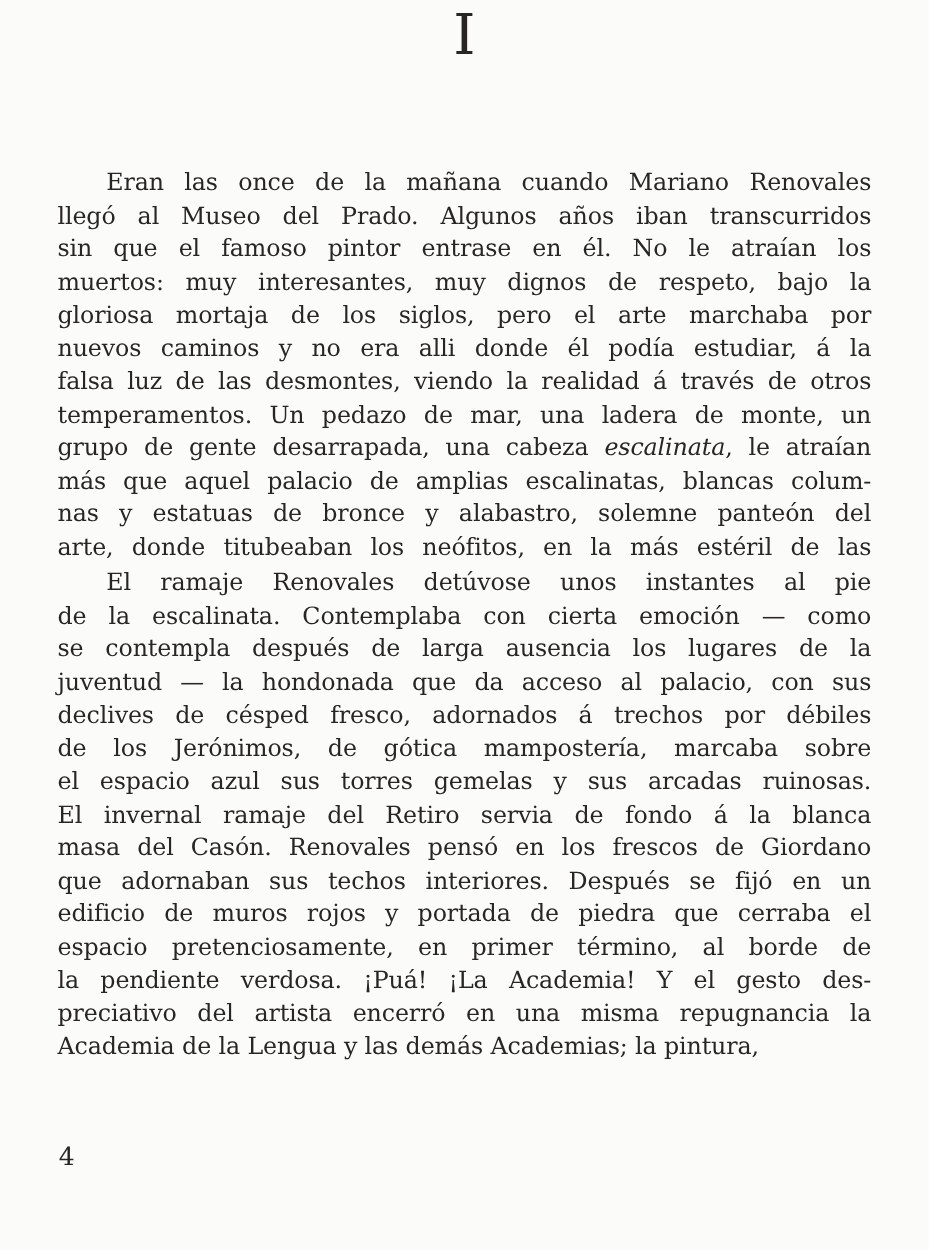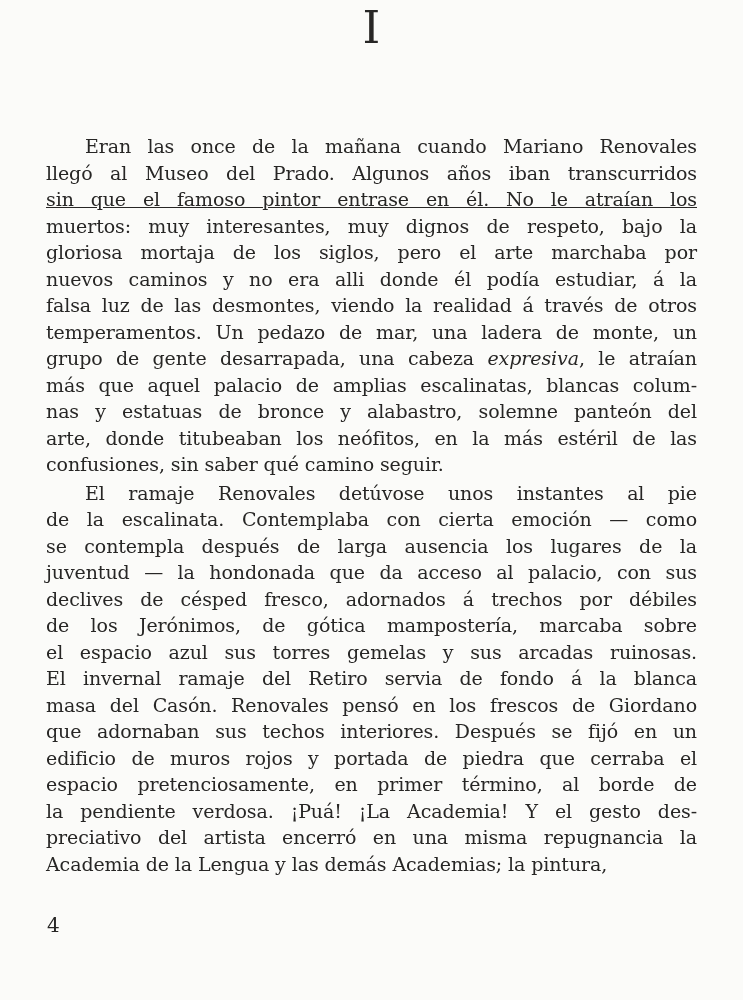--- a/index.html
+++ b/index.html
@@ -62,31 +62,30 @@
 </style>
 </head>
 <body>
 
 <div class="chapter-heading">I</div>
 
 <div class="page-text">
     <div class="para">
       <div class="line first" style="white-space: normal;"><span>Eran las once de la mañana cuando Mariano Renovales</span></div>
       <div class="line" style="white-space: normal;"><span>llegó al Museo del Prado. Algunos años iban transcurridos</span></div>
-      <div class="line" style="white-space: normal; text-decoration: underline;"><span>sin que el famoso pintor entrase en él. No le atraían los</span></div>
+      <div class="line" style="white-space: normal;"><span>sin que el famoso pintor entrase en él. No le atraían los</span></div>
       <div class="line" style="white-space: normal;"><span>muertos: muy interesantes, muy dignos de respeto, bajo la</span></div>
       <div class="line" style="white-space: normal;"><span>gloriosa mortaja de los siglos, pero el arte marchaba por</span></div>
       <div class="line" style="white-space: normal;"><span>nuevos caminos y no era alli donde él podía estudiar, á la</span></div>
       <div class="line" style="white-space: normal;"><span>falsa luz de las desmontes, viendo la realidad á través de otros</span></div>
       <div class="line" style="white-space: normal;"><span>temperamentos. Un pedazo de mar, una ladera de monte, un</span></div>
-      <div class="line" style="white-space: normal;"><span>grupo de gente desarrapada, una cabeza </span><span class="it">expresiva</span><span>, le atraían</span></div>
+      <div class="line" style="white-space: normal;"><span>grupo de gente desarrapada, una cabeza </span><span class="it">escalinata</span><span>, le atraían</span></div>
       <div class="line" style="white-space: normal;"><span>más que aquel palacio de amplias escalinatas, blancas colum-</span></div>
       <div class="line" style="white-space: normal;"><span>nas y estatuas de bronce y alabastro, solemne panteón del</span></div>
       <div class="line" style="white-space: normal;"><span>arte, donde titubeaban los neófitos, en la más estéril de las</span></div>
-      <div class="line last" style="white-space: normal;"><span>confusiones, sin saber qué camino seguir.</span></div>
     </div>
     <div class="para">
       <div class="line first" style="white-space: normal;"><span>El ramaje Renovales detúvose unos instantes al pie</span></div>
       <div class="line" style="white-space: normal;"><span>de la escalinata. Contemplaba con cierta emoción — como</span></div>
       <div class="line" style="white-space: normal;"><span>se contempla después de larga ausencia los lugares de la</span></div>
       <div class="line" style="white-space: normal;"><span>juventud — la hondonada que da acceso al palacio, con sus</span></div>
       <div class="line" style="white-space: normal;"><span>declives de césped fresco, adornados á trechos por débiles</span></div>
       <div class="line" style="white-space: normal;"><span>de los Jerónimos, de gótica mampostería, marcaba sobre</span></div>
       <div class="line" style="white-space: normal;"><span>el espacio azul sus torres gemelas y sus arcadas ruinosas.</span></div>
       <div class="line" style="white-space: normal;"><span>El invernal ramaje del Retiro servia de fondo á la blanca</span></div>

